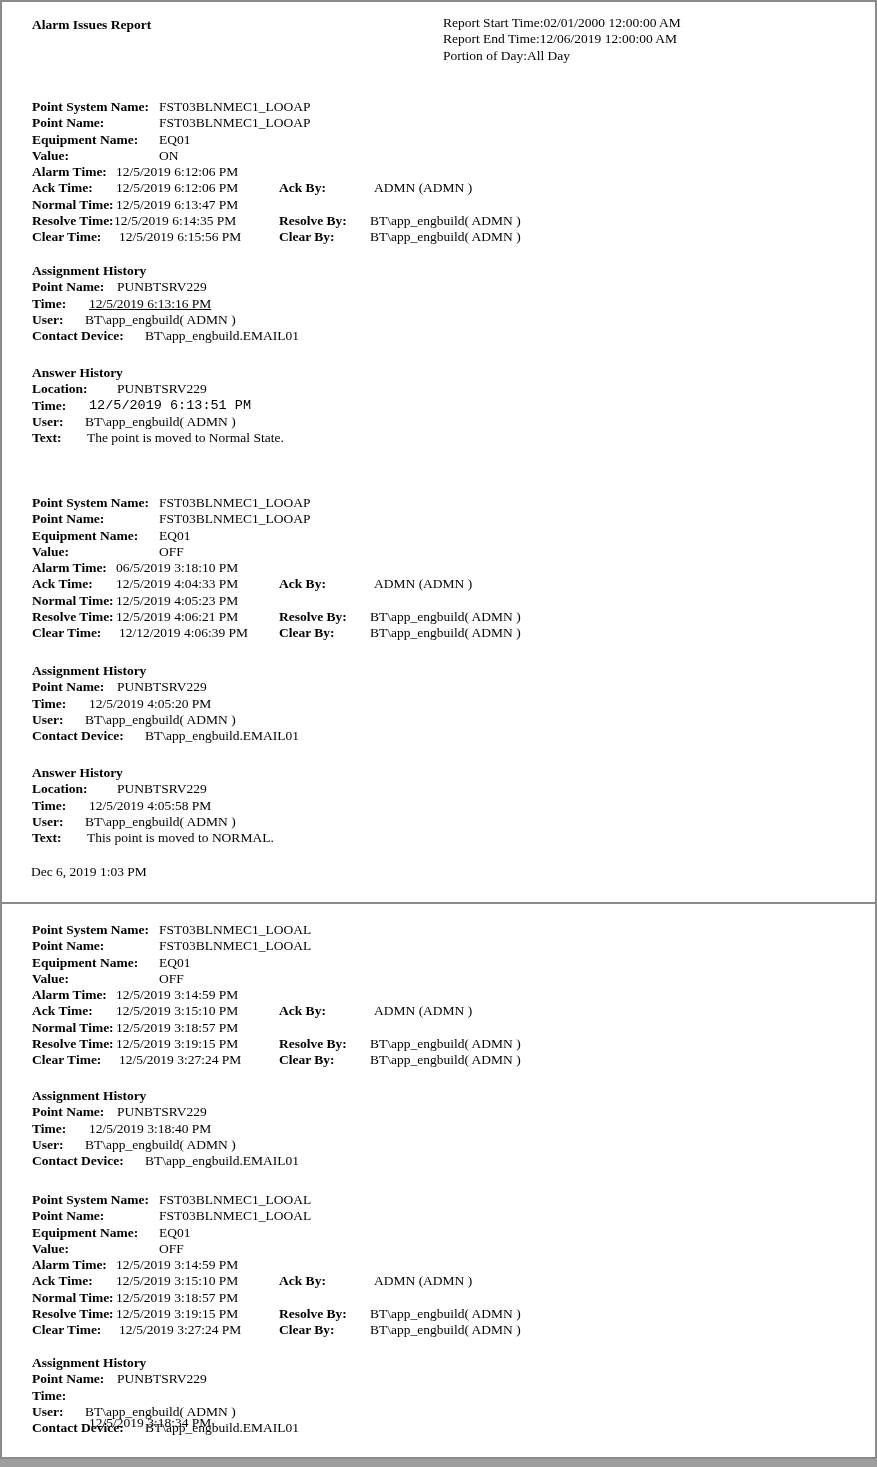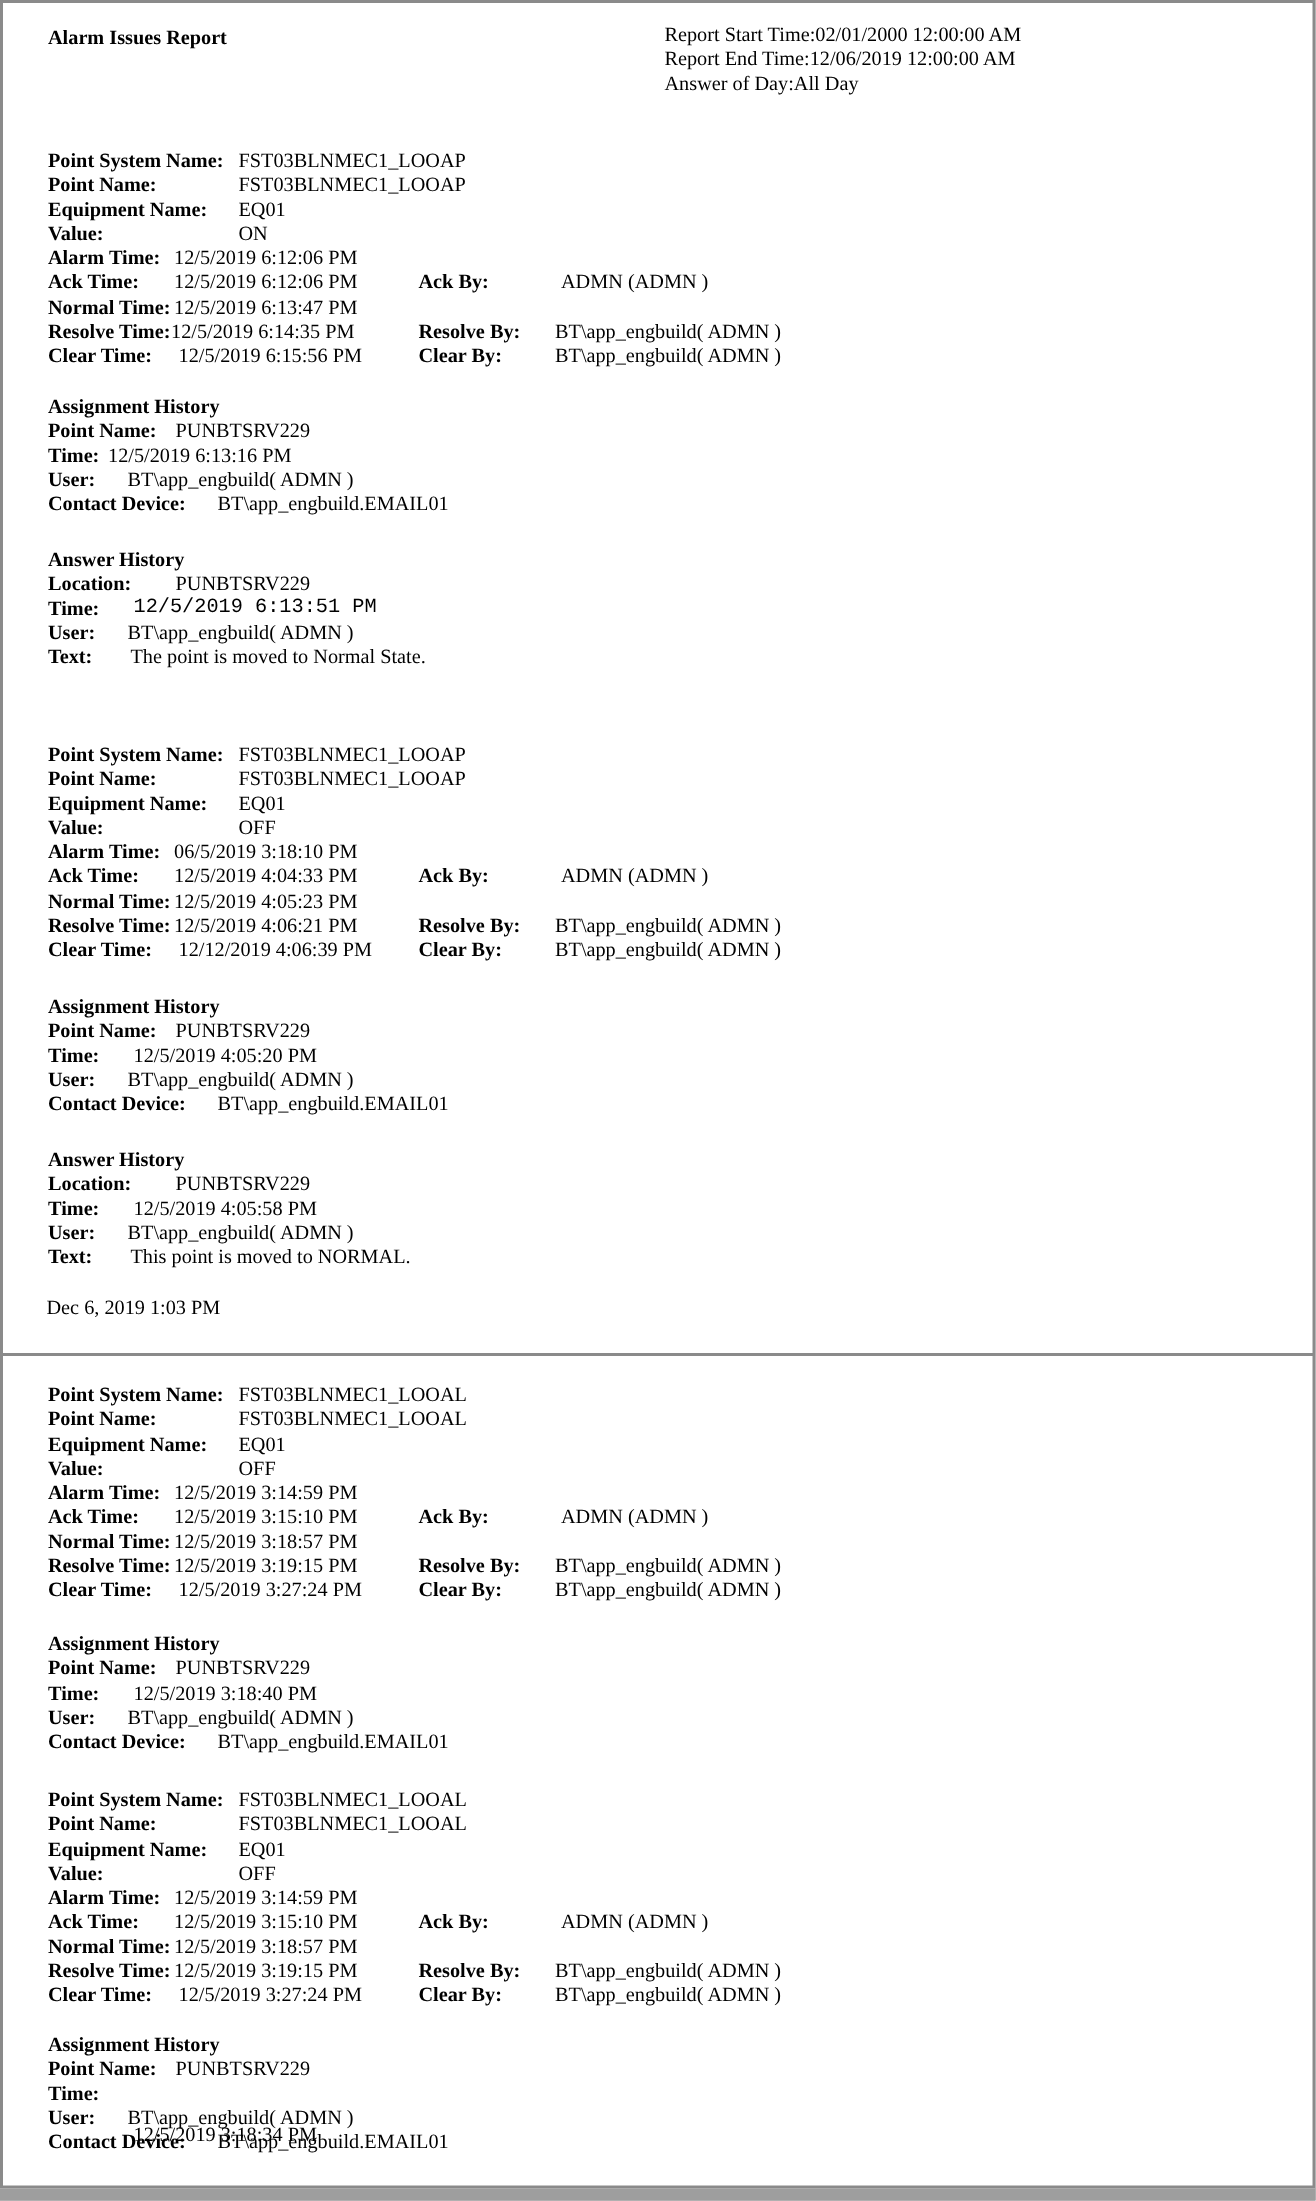--- a/index.html
+++ b/index.html
@@ -27,38 +27,38 @@
 </head>
 <body>
 
 <div class="viewport">
 
   <div class="page" id="page-1">
     <div class="report-title">Alarm Issues Report</div>
     <div class="header-info">
       <div class="line">Report Start Time:02/01/2000 12:00:00 AM</div>
       <div class="line">Report End Time:12/06/2019 12:00:00 AM</div>
-      <div class="line">Answer of Day:All Day</div>
+      <div class="line">Portion of Day:All Day</div>
     </div>
     <div>
         <div class="sec" style="top: 97px;">
           <div class="line"><span class="b" style="left: 30px;">Point System Name:</span><span style="left: 157px;">FST03BLNMEC1_LOOAP</span></div>
           <div class="line"><span class="b" style="left: 30px;">Point Name:</span><span style="left: 157px;">FST03BLNMEC1_LOOAP</span></div>
           <div class="line"><span class="b" style="left: 30px;">Equipment Name:</span><span style="left: 157px;">EQ01</span></div>
           <div class="line"><span class="b" style="left: 30px;">Value:</span><span style="left: 157px;">ON</span></div>
           <div class="line"><span class="b" style="left: 30px;">Alarm Time:</span><span style="left: 114px;">12/5/2019 6:12:06 PM</span></div>
           <div class="line"><span class="b" style="left: 30px;">Ack Time:</span><span style="left: 114px;">12/5/2019 6:12:06 PM</span><span class="b" style="left: 277px;">Ack By:</span><span style="left: 372px;">ADMN (ADMN )</span></div>
           <div class="line"><span class="b" style="left: 30px;">Normal Time:</span><span style="left: 114px;">12/5/2019 6:13:47 PM</span></div>
           <div class="line"><span class="b" style="left: 30px;">Resolve Time:</span><span style="left: 112px;">12/5/2019 6:14:35 PM</span><span class="b" style="left: 277px;">Resolve By:</span><span style="left: 368px;">BT\app_engbuild( ADMN )</span></div>
           <div class="line"><span class="b" style="left: 30px;">Clear Time:</span><span style="left: 117px;">12/5/2019 6:15:56 PM</span><span class="b" style="left: 277px;">Clear By:</span><span style="left: 368px;">BT\app_engbuild( ADMN )</span></div>
         </div>
         <div class="sec" style="top: 261px;">
           <div class="line"><span class="b" style="left: 30px;">Assignment History</span></div>
           <div class="line"><span class="b" style="left: 30px;">Point Name:</span><span style="left: 115px;">PUNBTSRV229</span></div>
-          <div class="line"><span class="b" style="left: 30px;">Time:</span><span style="left: 70px;">12/5/2019 6:13:16 PM</span></div>
+          <div class="line"><span class="b" style="left: 30px;">Time:</span><span style="left: 87px; text-decoration: underline;">12/5/2019 6:13:16 PM</span></div>
           <div class="line"><span class="b" style="left: 30px;">User:</span><span style="left: 83px;">BT\app_engbuild( ADMN )</span></div>
           <div class="line"><span class="b" style="left: 30px;">Contact Device:</span><span style="left: 143px;">BT\app_engbuild.EMAIL01</span></div>
         </div>
         <div class="sec" style="top: 363px;">
           <div class="line"><span class="b" style="left: 30px;">Answer History</span></div>
           <div class="line"><span class="b" style="left: 30px;">Location:</span><span style="left: 115px;">PUNBTSRV229</span></div>
           <div class="line"><span class="b" style="left: 30px;">Time:</span><span style="left: 87px; font-family: Liberation Mono, monospace;">12/5/2019 6:13:51 PM</span></div>
           <div class="line"><span class="b" style="left: 30px;">User:</span><span style="left: 83px;">BT\app_engbuild( ADMN )</span></div>
           <div class="line"><span class="b" style="left: 30px;">Text:</span><span style="left: 85px;">The point is moved to Normal State.</span></div>
         </div>

